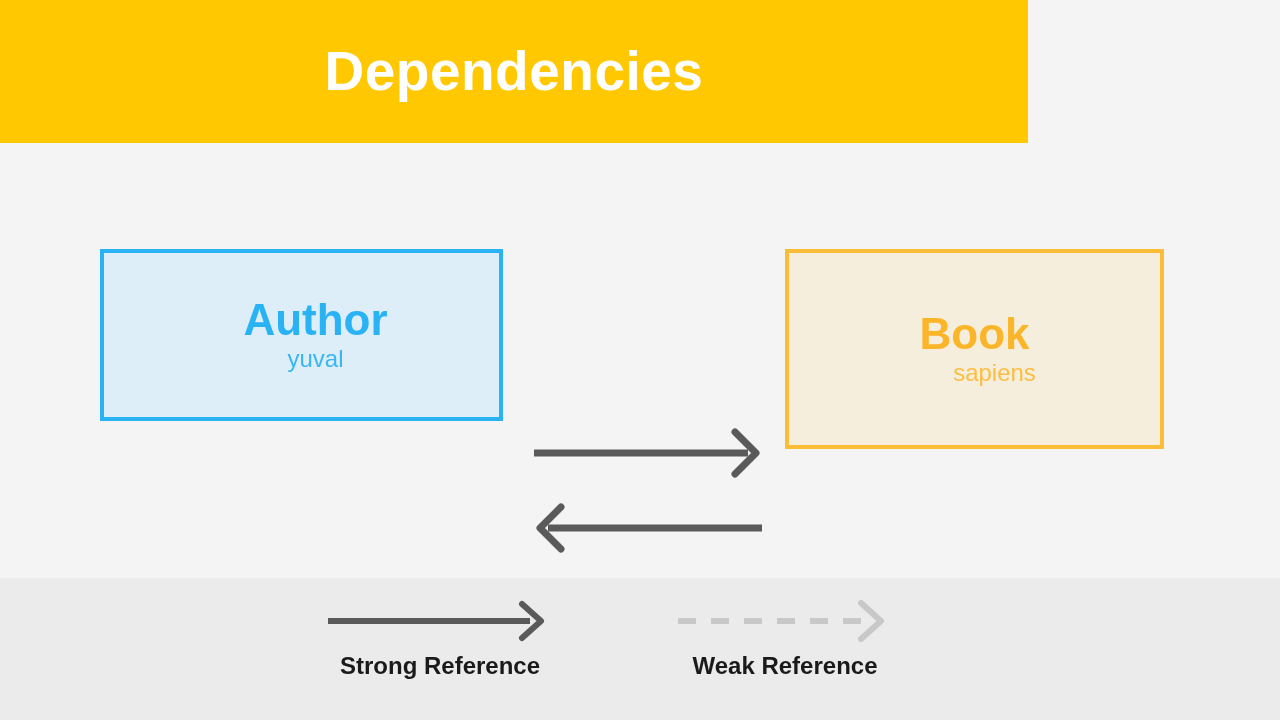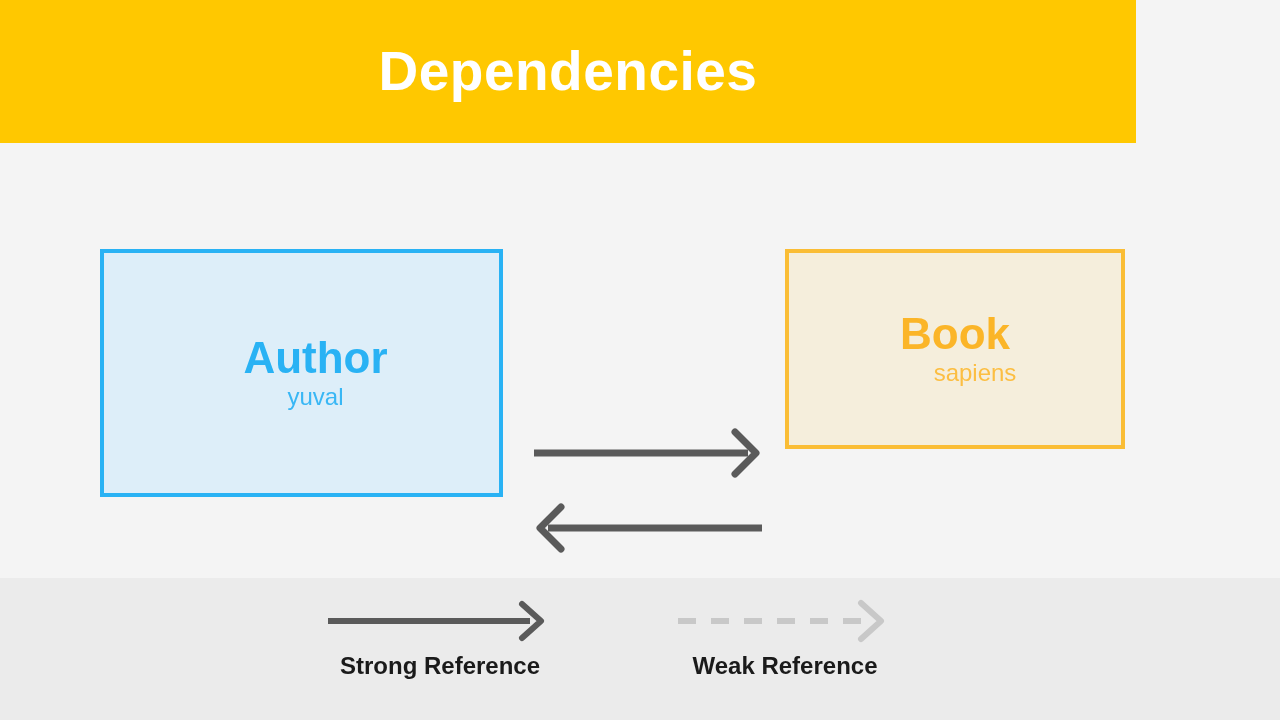--- a/index.html
+++ b/index.html
@@ -18,21 +18,21 @@
     width: 1280px;
     height: 720px;
     background: #f4f4f4;
   }
 
   
   .title-bar {
     position: absolute;
     left: 0;
     top: 0;
-    width: 1136px;
+    width: 1028px;
     height: 143px;
     background: #ffc800;
     display: flex;
     align-items: center;
     justify-content: center;
   }
   .title-text {
     color: #ffffff;
     font-size: 55px;
     font-weight: bold;
@@ -68,32 +68,32 @@
     font-size: 24px;
     font-weight: 300;
     line-height: 1.2;
     margin-top: 2px;
   }
 
   .node-author {
     left: 100px;
     top: 106px;
     width: 403px;
-    height: 248px;
+    height: 172px;
     background: #ddeef9;
     border: 4px solid #29b2f4;
     padding-left: 28px;
   }
   .node-author .node-title { color: #29b2f4; }
   .node-author .node-sub   { color: #39b7f5; }
 
   .node-book {
     left: 785px;
     top: 106px;
-    width: 340px;
+    width: 379px;
     height: 200px;
     background: #f5eedc;
     border: 4px solid #fabd35;
   }
   .node-book .node-title { color: #fbb528; }
   .node-book .node-sub   { color: #fcbe42; margin-left: 40px; }
 
   
   .edge {
     position: absolute;

